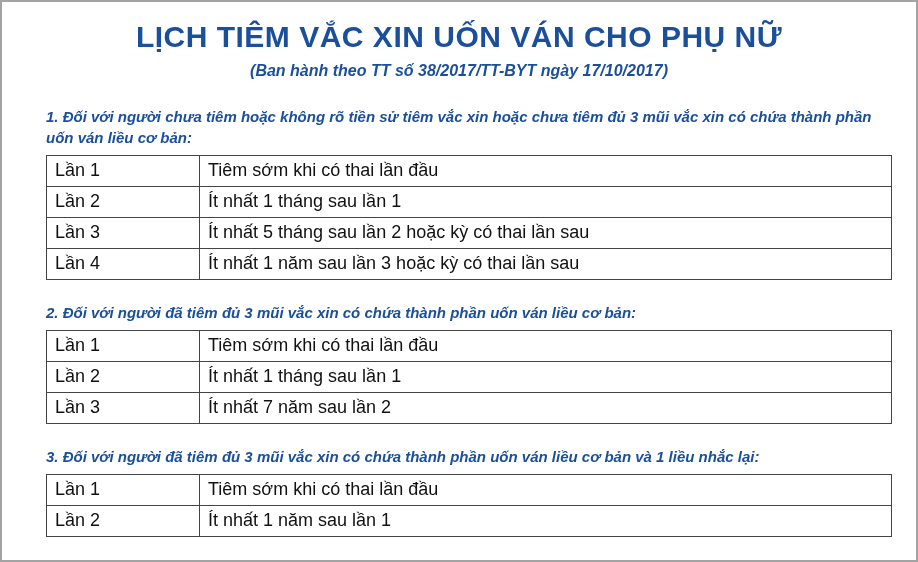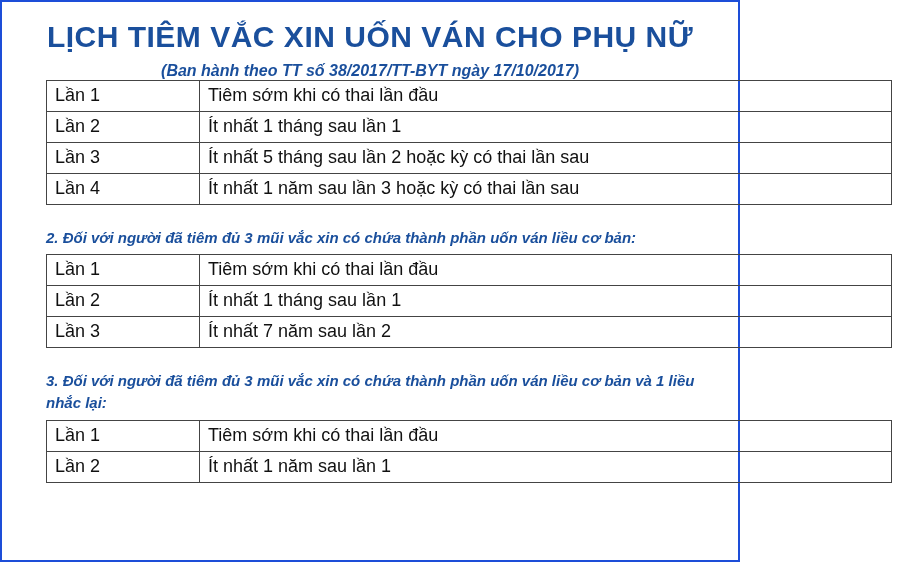--- a/index.html
+++ b/index.html
@@ -8,24 +8,24 @@
   }
   body {
     width: 918px;
     height: 562px;
     background: #ffffff;
     font-family: "Liberation Sans", sans-serif;
     overflow: hidden;
   }
   .page {
     position: relative;
-    width: 740px;
+    width: 918px;
     height: 562px;
     box-sizing: border-box;
-    border: 2px solid #1d4ed8;
+    border: 2px solid #a3a3a3;
     background: #ffffff;
   }
   .inner {
     padding: 12px 26px 0 26px;
   }
   .title {
     text-align: center;
     color: #1a4f9c;
     font-weight: bold;
     font-size: 30px;
@@ -75,20 +75,21 @@
 </style>
 </head>
 <body>
 
 <div class="page">
   <div class="inner">
 
     <h1 class="title">LỊCH TIÊM VẮC XIN UỐN VÁN CHO PHỤ NỮ</h1>
     <div class="subtitle">(Ban hành theo TT số 38/2017/TT-BYT ngày 17/10/2017)</div>
 
+    <div class="section-heading first">1. Đối với người chưa tiêm hoặc không rõ tiền sử tiêm vắc xin hoặc chưa tiêm đủ 3 mũi vắc xin có chứa thành phần uốn ván liều cơ bản:</div>
     <table class="sched">
       <tbody>
         <tr>
           <td class="col-label">Lần 1</td>
           <td>Tiêm sớm khi có thai lần đầu</td>
         </tr>
         <tr>
           <td class="col-label">Lần 2</td>
           <td>Ít nhất 1 tháng sau lần 1</td>
         </tr>

